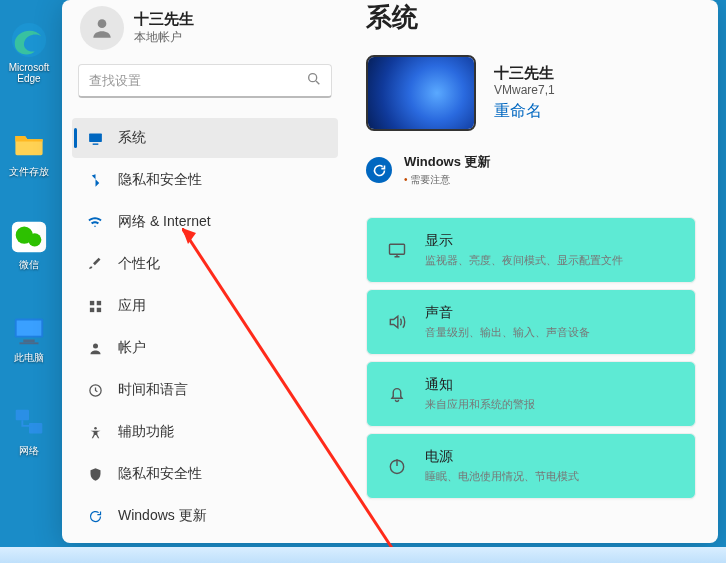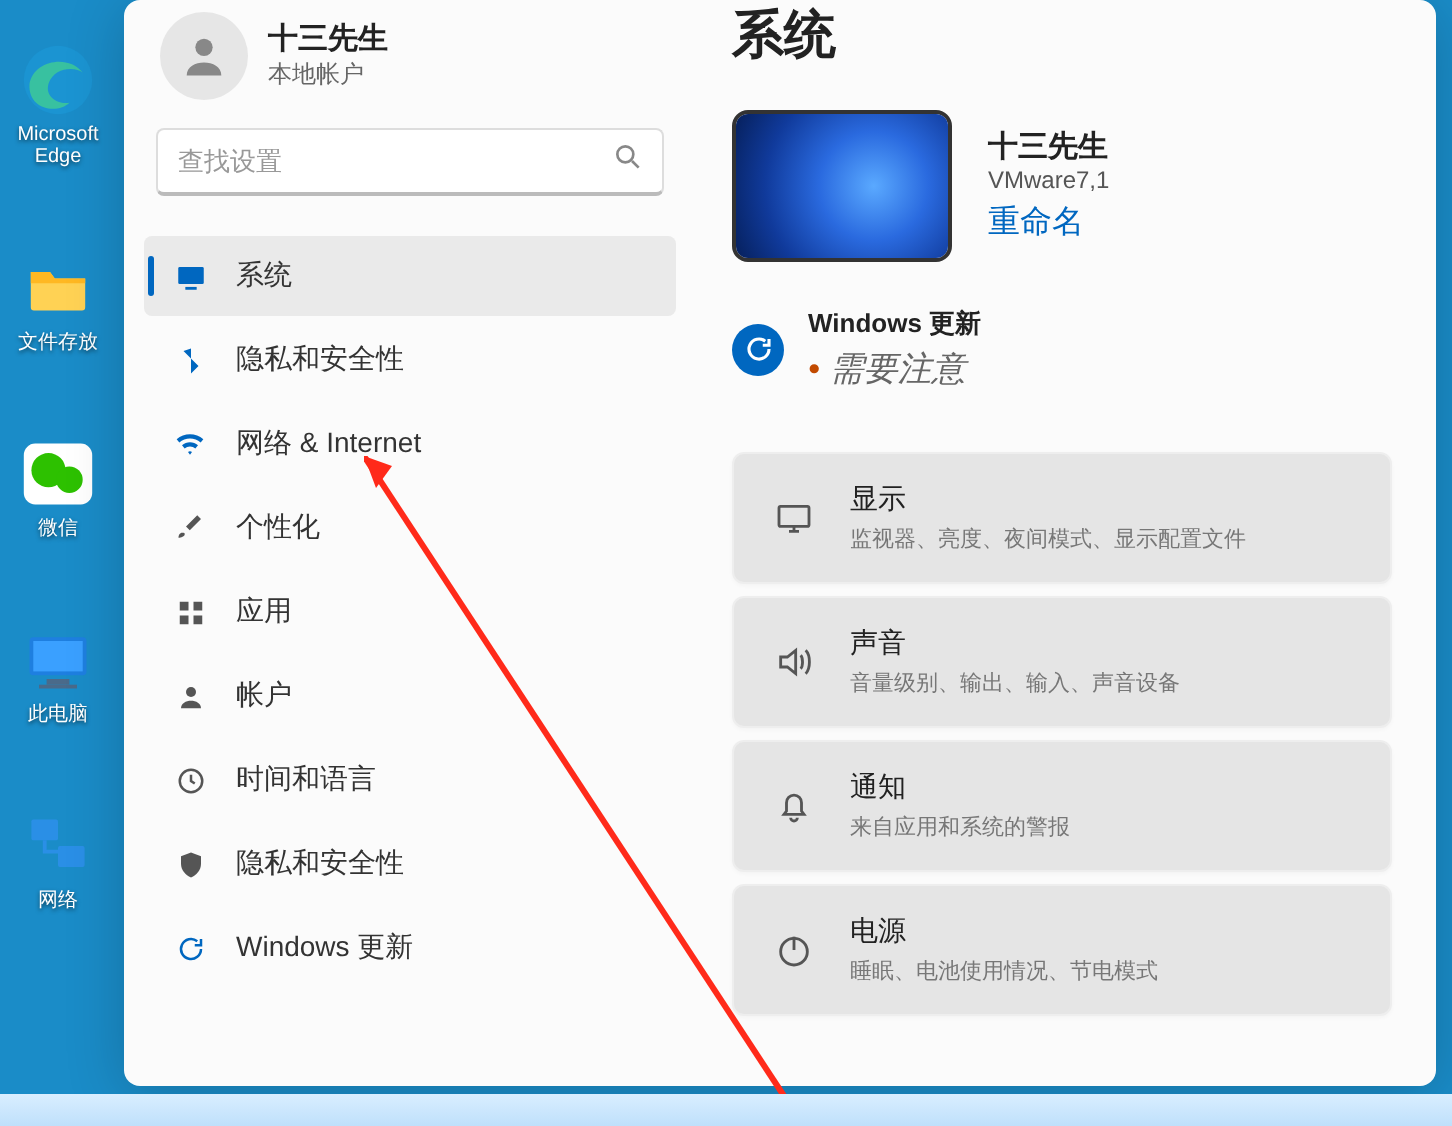--- a/index.html
+++ b/index.html
@@ -35,25 +35,25 @@
 .device-row { display: flex; align-items: center; gap: 18px; margin-bottom: 22px; }
 .device-thumb { width: 110px; height: 76px; border-radius: 8px; border: 2px solid #333; overflow: hidden; }
 .wallpaper { width: 100%; height: 100%; background: radial-gradient(circle at 65% 50%, #5aa9ff 0%, #2a6adf 35%, #103a9b 70%, #06205c 100%); }
 .device-meta .dn { font-size: 15px; font-weight: 600; color: #222; }
 .device-meta .dm { font-size: 12px; color: #555; margin-top: 0; }
 .device-meta .rn { font-size: 16px; color: #0067c0; margin-top: 4px; }
 
 .update-row { display: flex; align-items: center; gap: 12px; margin-bottom: 30px; }
 .update-ico { width: 26px; height: 26px; background: #0067c0; border-radius: 50%; display: flex; align-items: center; justify-content: center; color: #fff; }
 .update-meta .wt { font-size: 13px; font-weight: 600; color: #222; }
-.update-meta .wd { font-size: 17px; color: #666; margin-top: 2px; font-style: italic; }
+.update-meta .wd { font-size: 10px; color: #666; margin-top: 2px; }
 .update-meta .wd::before { content: "• "; color: #c24a00; }
 
 .card-list { display: flex; flex-direction: column; gap: 6px; }
-.card { background: #e5e5e5; border: 1px solid #eee; border-radius: 6px; display: flex; align-items: center; gap: 16px; padding: 14px 18px; box-shadow: 0 1px 2px rgba(0,0,0,.03); }
+.card { background: #5eead4; border: 1px solid #eee; border-radius: 6px; display: flex; align-items: center; gap: 16px; padding: 14px 18px; box-shadow: 0 1px 2px rgba(0,0,0,.03); }
 .card-ico { width: 24px; height: 24px; color: #555; display: flex; align-items: center; justify-content: center; }
 .card-text .ct { font-size: 14px; color: #222; }
 .card-text .cd { font-size: 11px; color: #777; margin-top: 3px; }
 
 .arrow { position: absolute; left: 182px; top: 228px; width: 320px; height: 330px; pointer-events: none; }
 
 .taskbar { position: absolute; left: 0; right: 0; bottom: 0; height: 16px; background: linear-gradient(180deg, #d9eeff, #bfe0fb); }
 </style>
 </head>
 <body>
@@ -194,20 +194,29 @@
             <svg viewBox="0 0 24 24" width="15" height="15" fill="none" stroke="#555" stroke-width="2">
               <circle cx="12" cy="12" r="9"></circle>
               <path d="M12 7v5l3 2"></path>
             </svg>
           </span>
         <span>时间和语言</span>
       </div>
       <div class="nav-item">
         <span class="nav-ico">
             <svg viewBox="0 0 24 24" width="15" height="15" fill="#555">
+              <circle cx="12" cy="5" r="2"></circle>
+              <path d="M4 9h16l-5 2v4l3 6h-2l-3-5h-2l-3 5H6l3-6v-4z"></path>
+            </svg>
+          </span>
+        <span>辅助功能</span>
+      </div>
+      <div class="nav-item">
+        <span class="nav-ico">
+            <svg viewBox="0 0 24 24" width="15" height="15" fill="#555">
               <path d="M12 2l8 3v6c0 5-3.5 9-8 11-4.5-2-8-6-8-11V5z"></path>
             </svg>
           </span>
         <span>隐私和安全性</span>
       </div>
       <div class="nav-item">
         <span class="nav-ico">
             <svg viewBox="0 0 24 24" width="15" height="15" fill="none" stroke="#0067c0" stroke-width="2">
               <path d="M20 12a8 8 0 1 1-3-6.2M20 4v5h-5"></path>
             </svg>

